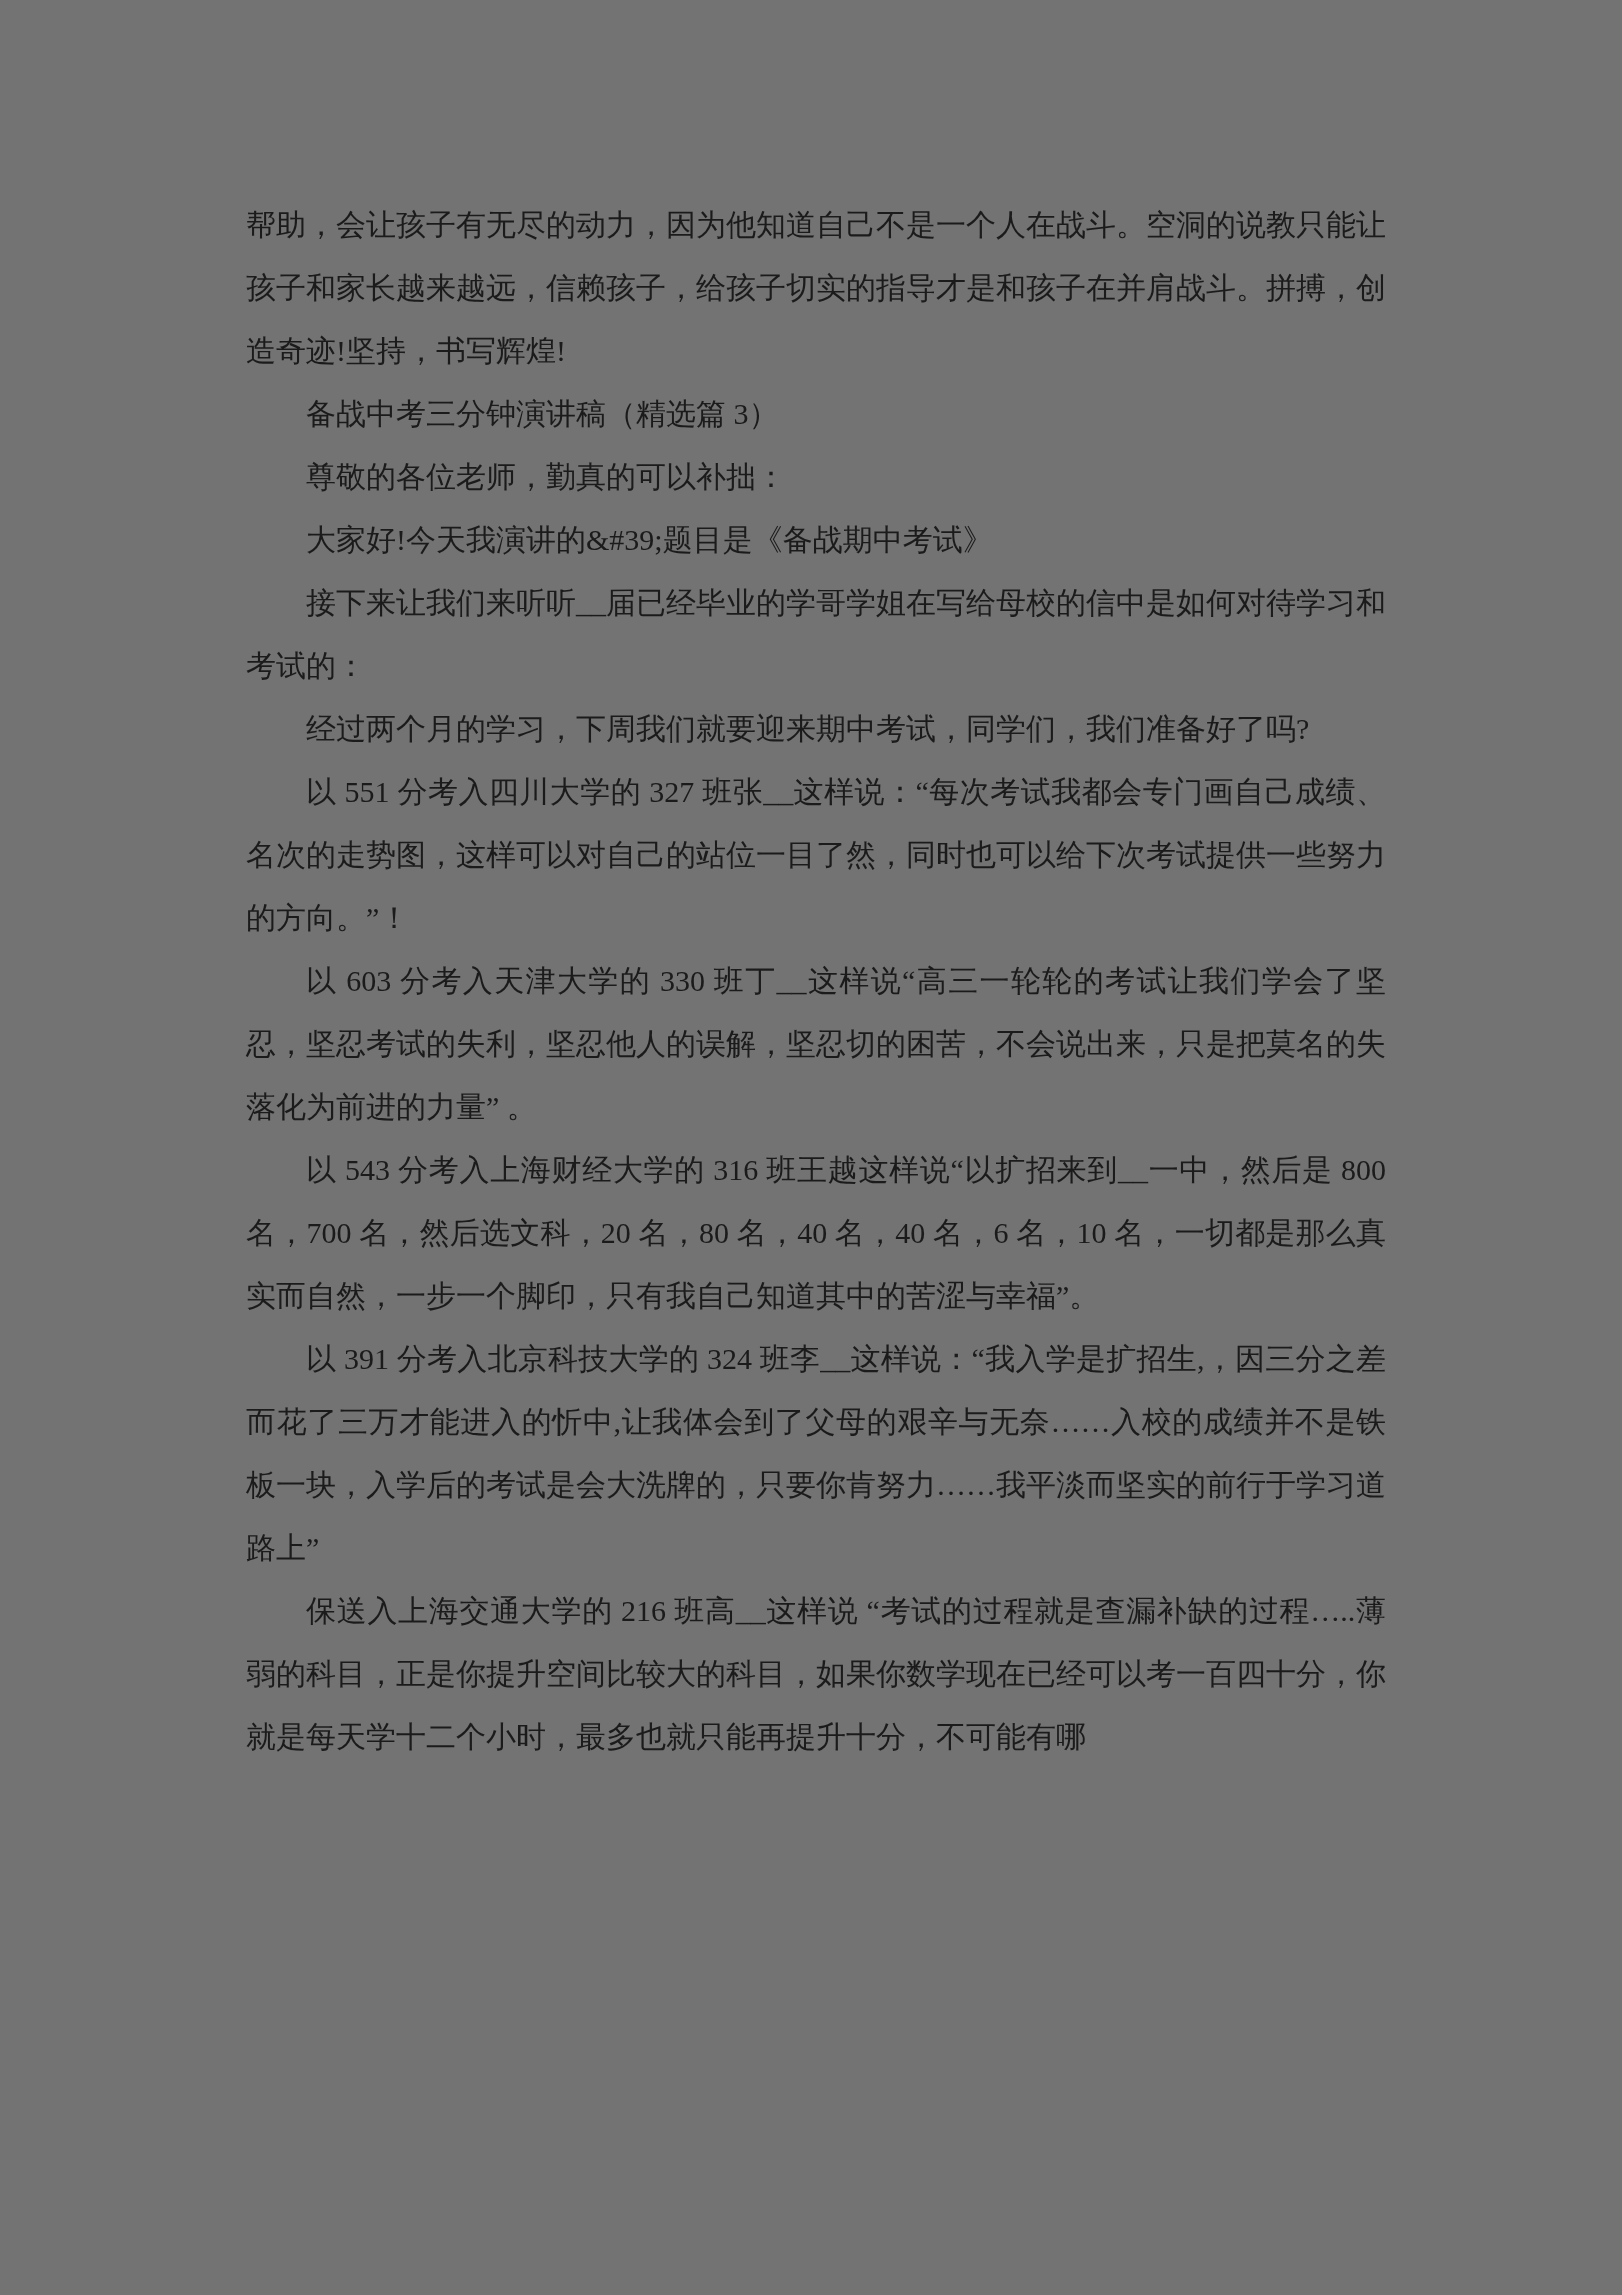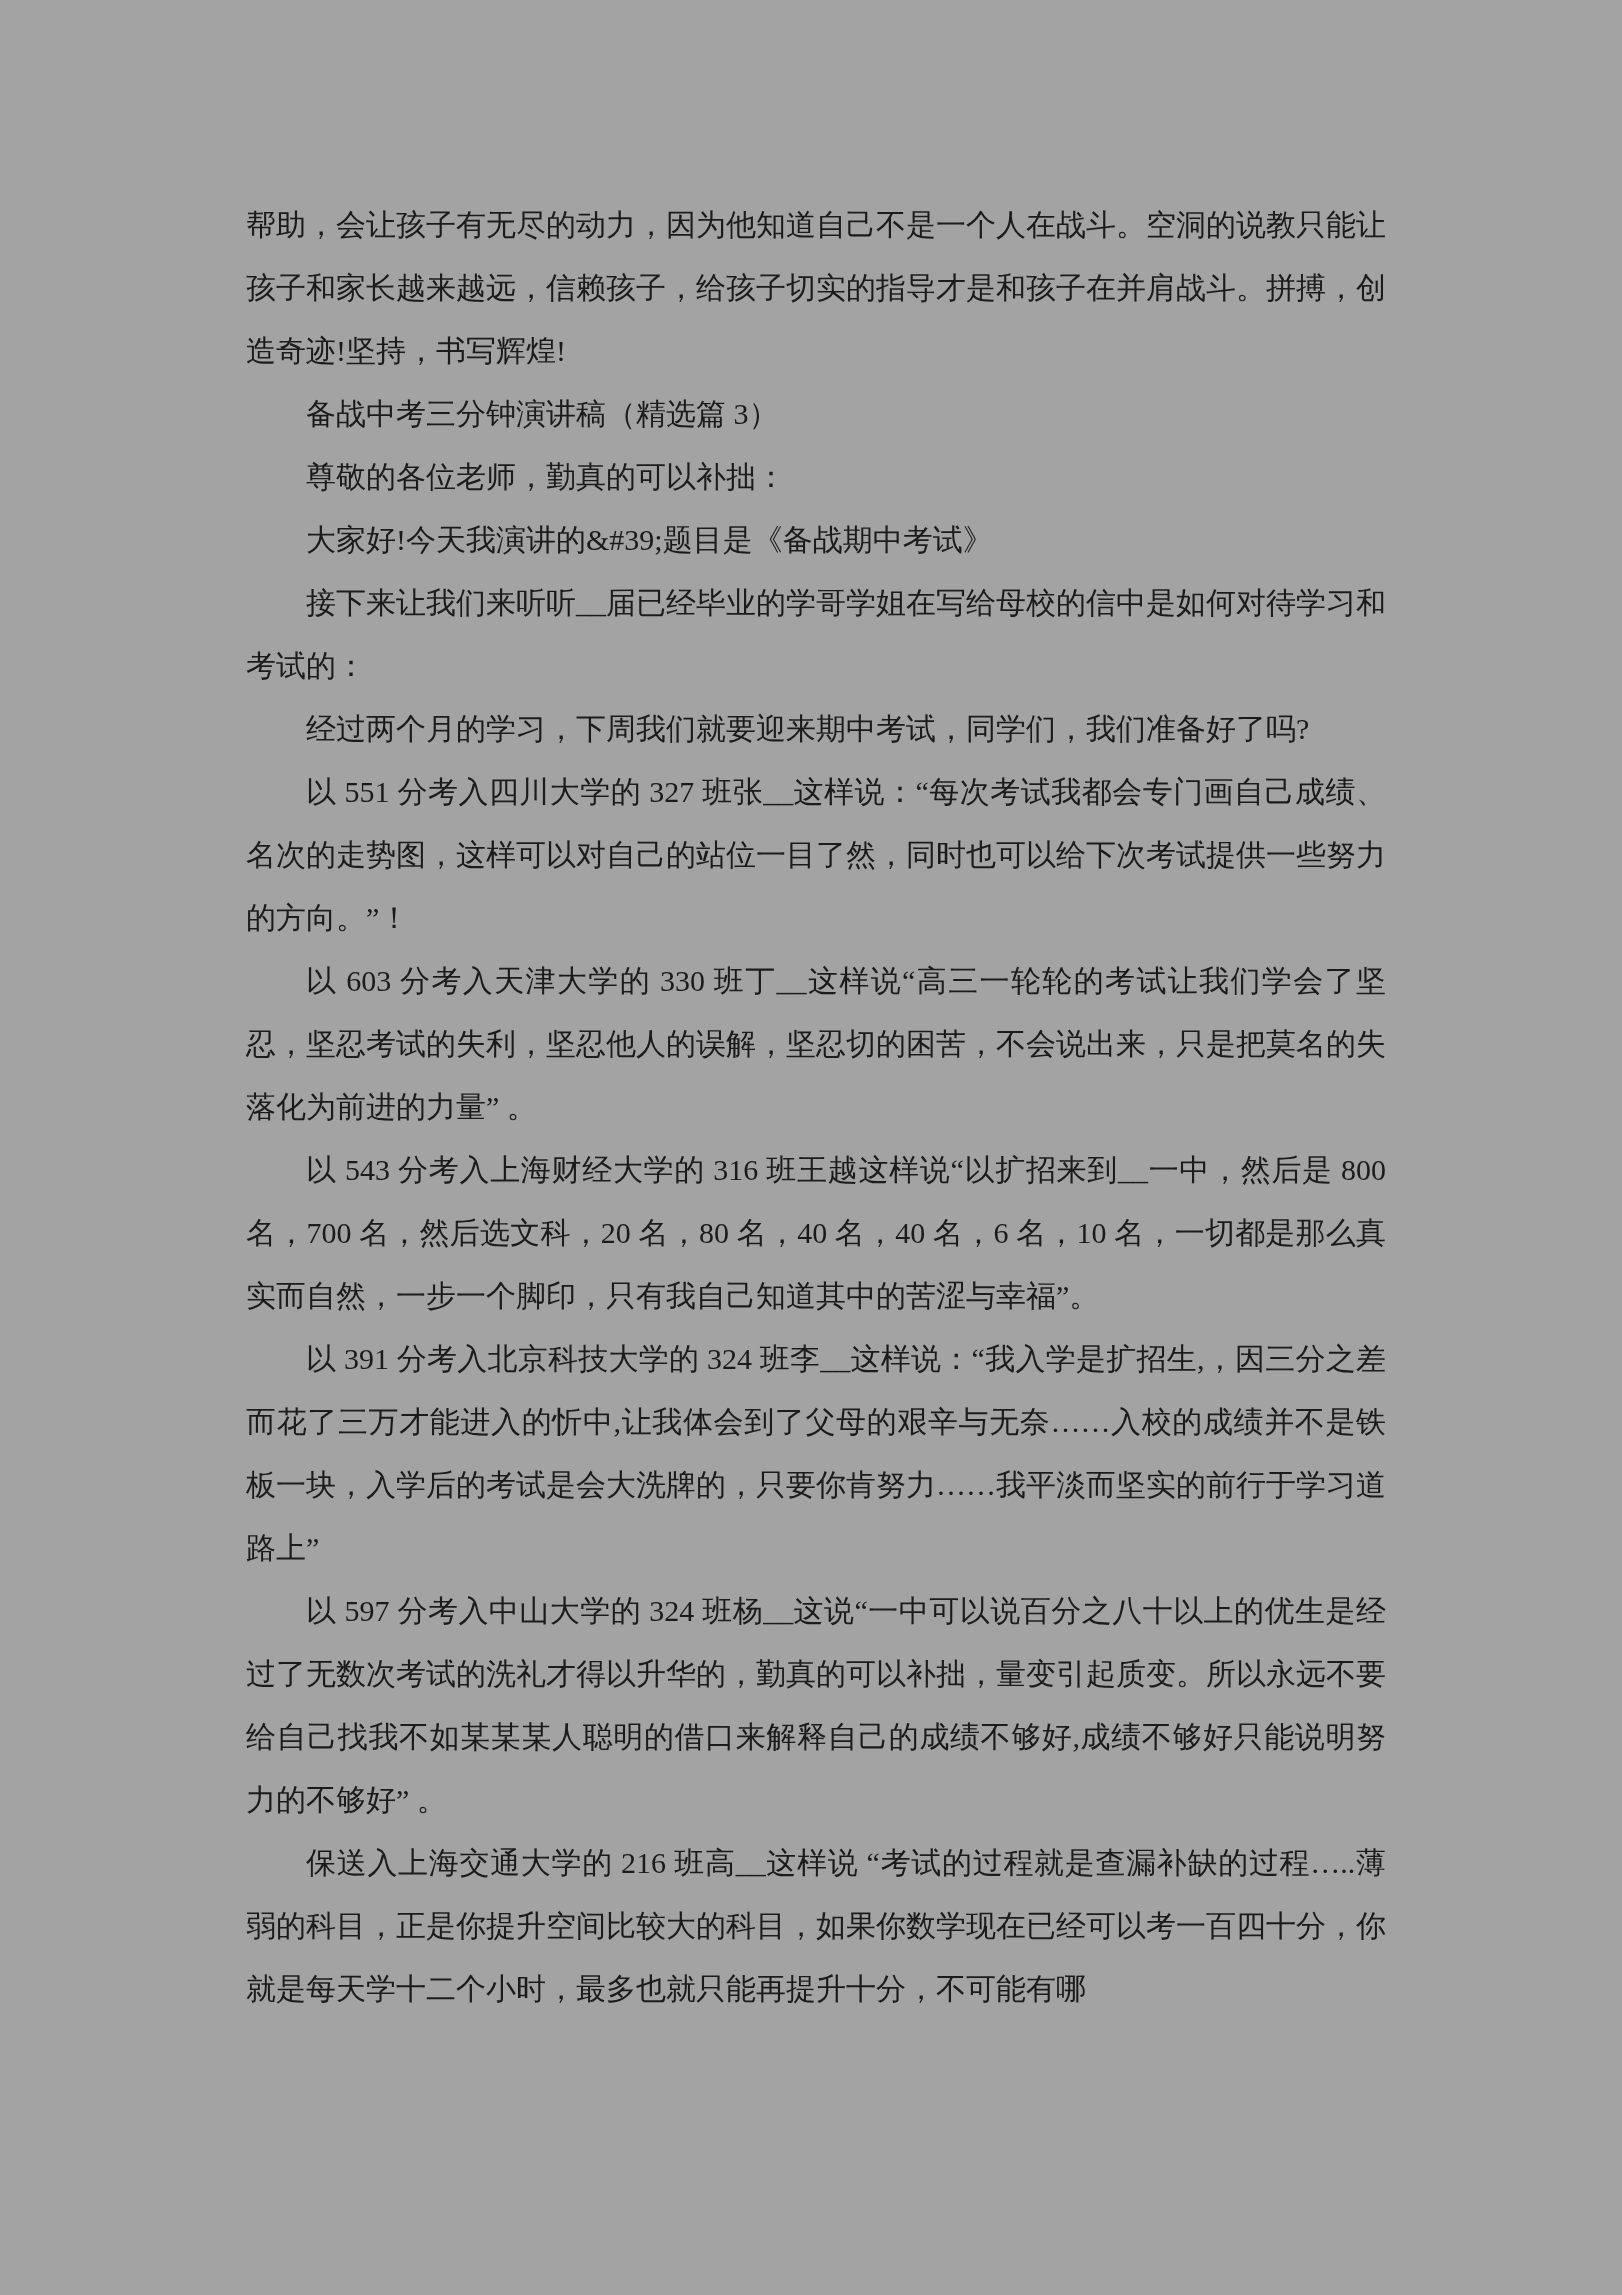--- a/index.html
+++ b/index.html
@@ -28,29 +28,28 @@
     padding: 0;
     word-break: break-all;
   }
   .doc-body p.indent {
     text-indent: 2em;
   }
 </style>
 </head>
 <body style="background: rgb(251, 251, 251);">
 
-<div class="page" style="background: #a3a3a3;">
+<div class="page" style="background: #737373;">
   <div class="doc-body" style="color: rgb(27, 27, 27);">
       <p class="">帮助，会让孩子有无尽的动力，因为他知道自己不是一个人在战斗。空洞的说教只能让孩子和家长越来越远，信赖孩子，给孩子切实的指导才是和孩子在并肩战斗。拼搏，创造奇迹!坚持，书写辉煌!</p>
       <p class="indent">备战中考三分钟演讲稿（精选篇 3）</p>
       <p class="indent">尊敬的各位老师，勤真的可以补拙：</p>
       <p class="indent">大家好!今天我演讲的&amp;#39;题目是《备战期中考试》</p>
       <p class="indent">接下来让我们来听听__届已经毕业的学哥学姐在写给母校的信中是如何对待学习和考试的：</p>
       <p class="indent">经过两个月的学习，下周我们就要迎来期中考试，同学们，我们准备好了吗?</p>
       <p class="indent">以 551 分考入四川大学的 327 班张__这样说：“每次考试我都会专门画自己成绩、名次的走势图，这样可以对自己的站位一目了然，同时也可以给下次考试提供一些努力的方向。”！</p>
       <p class="indent">以 603 分考入天津大学的 330 班丁__这样说“高三一轮轮的考试让我们学会了坚忍，坚忍考试的失利，坚忍他人的误解，坚忍切的困苦，不会说出来，只是把莫名的失落化为前进的力量” 。</p>
       <p class="indent">以 543 分考入上海财经大学的 316 班王越这样说“以扩招来到__一中，然后是 800 名，700 名，然后选文科，20 名，80 名，40 名，40 名，6 名，10 名，一切都是那么真实而自然，一步一个脚印，只有我自己知道其中的苦涩与幸福”。</p>
       <p class="indent">以 391 分考入北京科技大学的 324 班李__这样说：“我入学是扩招生,，因三分之差而花了三万才能进入的忻中,让我体会到了父母的艰辛与无奈……入校的成绩并不是铁板一块，入学后的考试是会大洗牌的，只要你肯努力……我平淡而坚实的前行于学习道路上”</p>
-      <p class="indent">以 597 分考入中山大学的 324 班杨__这说“一中可以说百分之八十以上的优生是经过了无数次考试的洗礼才得以升华的，勤真的可以补拙，量变引起质变。所以永远不要给自己找我不如某某某人聪明的借口来解释自己的成绩不够好,成绩不够好只能说明努力的不够好” 。</p>
       <p class="indent">保送入上海交通大学的 216 班高__这样说 “考试的过程就是查漏补缺的过程…..薄弱的科目，正是你提升空间比较大的科目，如果你数学现在已经可以考一百四十分，你就是每天学十二个小时，最多也就只能再提升十分，不可能有哪</p>
     </div>
 </div>
 
 
 </body></html>

